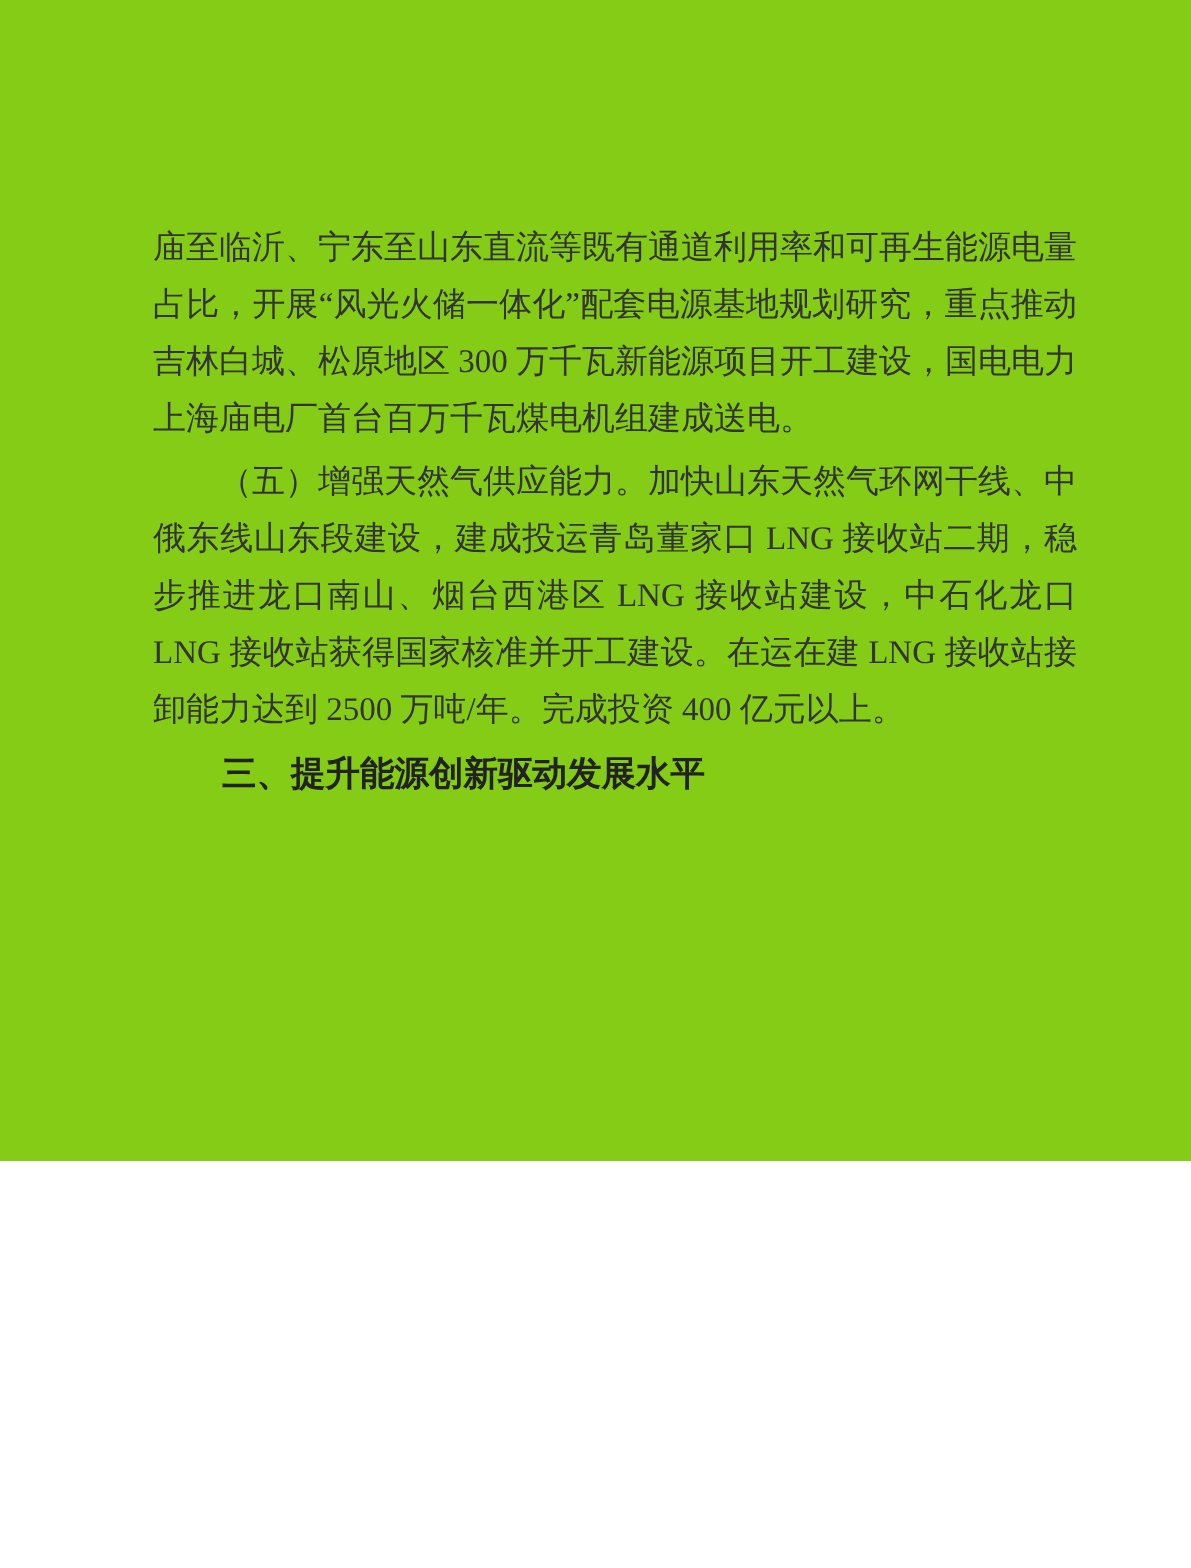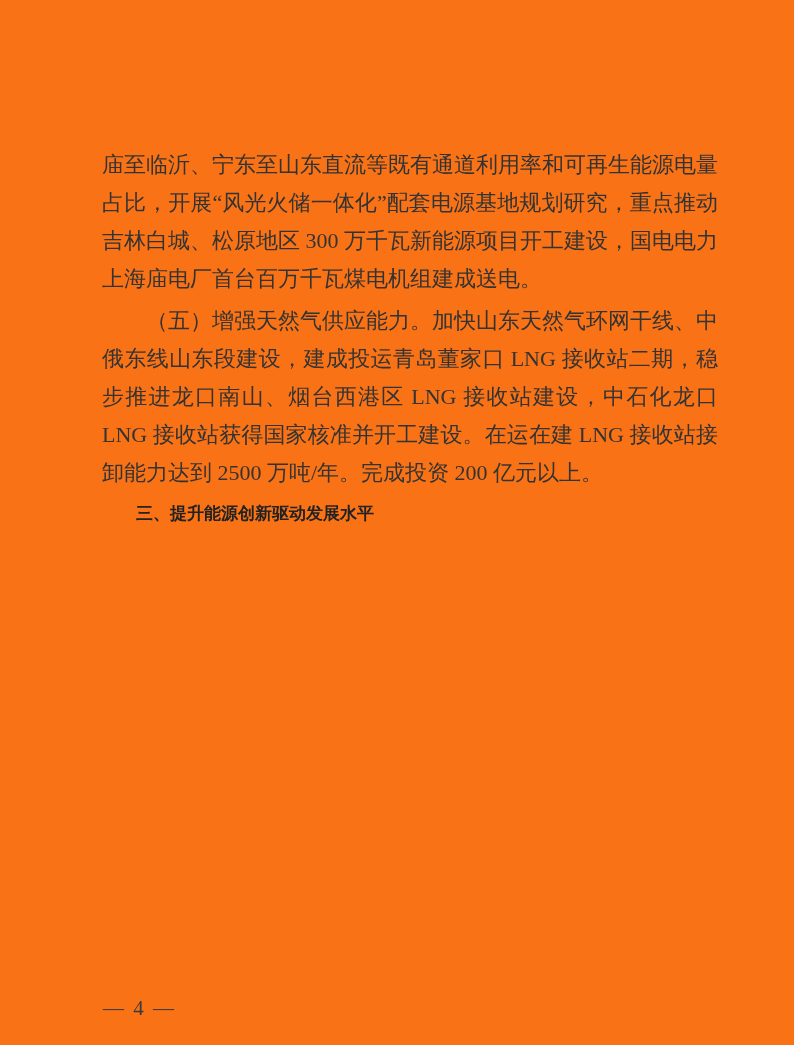--- a/index.html
+++ b/index.html
@@ -3,22 +3,22 @@
 <meta charset="utf-8">
 <style>
   html, body {
     margin: 0;
     padding: 0;
     background: #ffffff;
   }
   .page {
     position: relative;
     width: 794px;
-    height: 1045px;
-    background: #f97316;
+    height: 774px;
+    background: #84cc16;
     overflow: hidden;
     font-family: "Liberation Serif", serif;
   }
   .text-column {
     position: absolute;
     left: 102px;
     top: 146px;
     width: 616px;
     color: #333333;
     font-size: 22px;
@@ -26,24 +26,24 @@
     text-align: justify;
   }
   .body-para {
     margin: 0 0 4px 0;
     text-indent: 0;
   }
   .body-para.indented {
     text-indent: 2em;
   }
   .section-heading {
-    font-family: Liberation Mono, monospace;
+    font-family: Liberation Sans, sans-serif;
     font-weight: bold;
     color: #222222;
-    font-size: 17px;
+    font-size: 23px;
     line-height: 38px;
     margin: 3px 0 4px 0;
     text-indent: 2em;
     text-align: left;
   }
   .page-footer {
     position: absolute;
     left: 103px;
     top: 996px;
     color: #3a3a3a;
@@ -53,21 +53,21 @@
 </style>
 </head>
 <body>
 
 <div class="page">
 
   <div class="text-column">
 
     <p class="body-para">庙至临沂、宁东至山东直流等既有通道利用率和可再生能源电量占比，开展“风光火储一体化”配套电源基地规划研究，重点推动吉林白城、松原地区 300 万千瓦新能源项目开工建设，国电电力上海庙电厂首台百万千瓦煤电机组建成送电。</p>
 
-    <p class="body-para indented">（五）增强天然气供应能力。加快山东天然气环网干线、中俄东线山东段建设，建成投运青岛董家口 LNG 接收站二期，稳步推进龙口南山、烟台西港区 LNG 接收站建设，中石化龙口 LNG 接收站获得国家核准并开工建设。在运在建 LNG 接收站接卸能力达到 2500 万吨/年。完成投资 200 亿元以上。</p>
+    <p class="body-para indented">（五）增强天然气供应能力。加快山东天然气环网干线、中俄东线山东段建设，建成投运青岛董家口 LNG 接收站二期，稳步推进龙口南山、烟台西港区 LNG 接收站建设，中石化龙口 LNG 接收站获得国家核准并开工建设。在运在建 LNG 接收站接卸能力达到 2500 万吨/年。完成投资 400 亿元以上。</p>
 
 
     <h2 class="section-heading">三、提升能源创新驱动发展水平</h2>
 
 
   </div>
 
   <div class="page-footer">— 4 —</div>
 
 </div>

